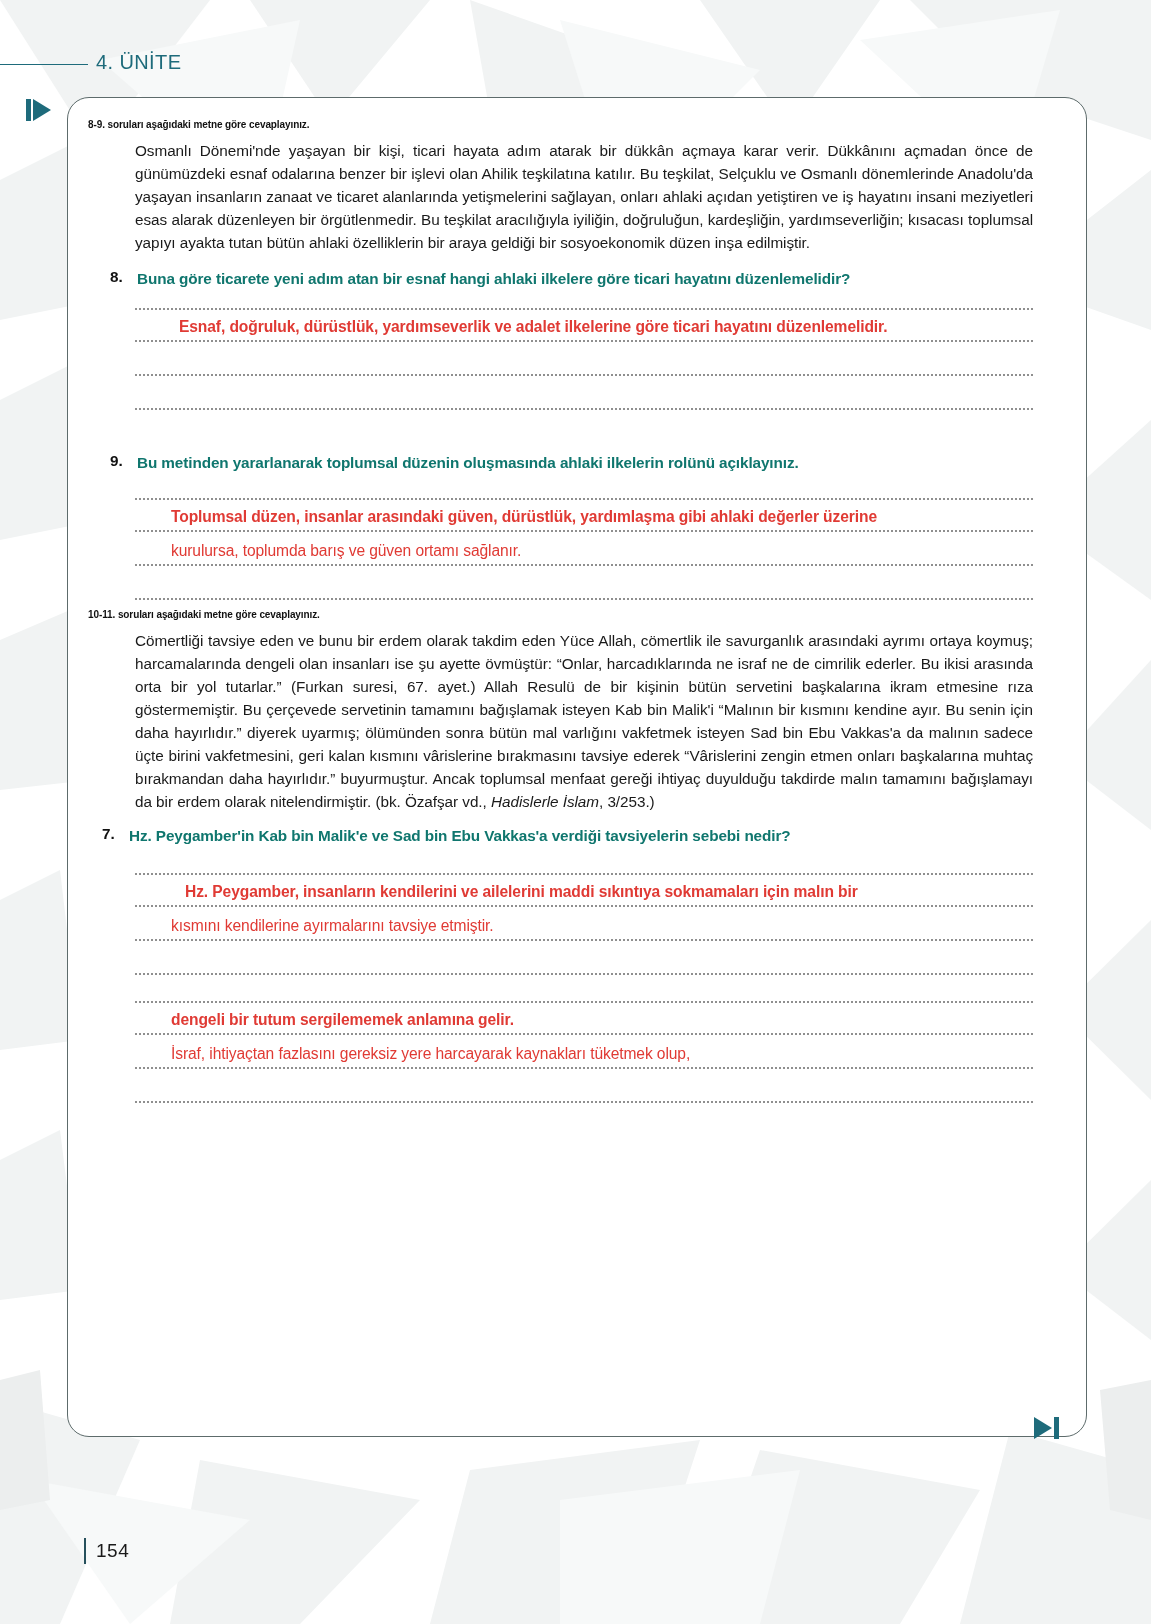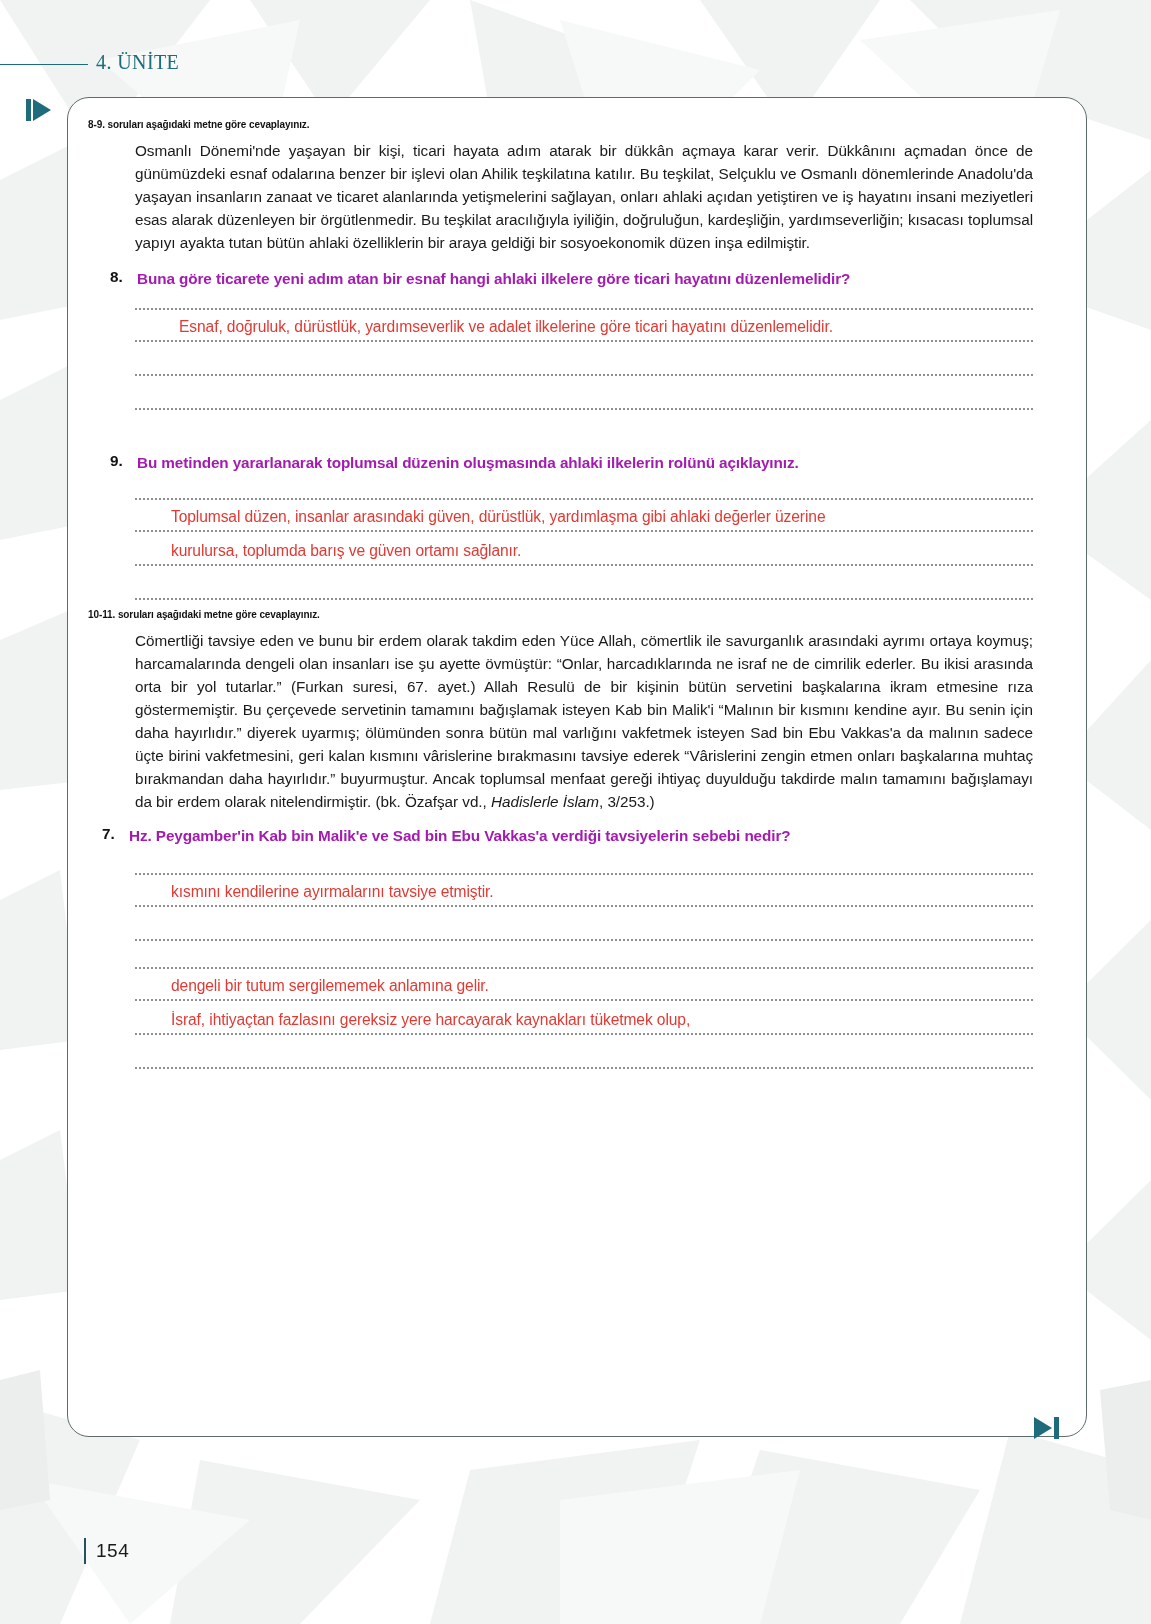--- a/index.html
+++ b/index.html
@@ -39,21 +39,21 @@
     height: 0;
     border-top: 1.6px solid #1e6b7b;
     margin-top: 6px;
   }
   #unit-title {
     font-size: 20px;
     color: #1e6b7b;
     letter-spacing: 0.4px;
     margin-left: 8px;
     margin-top: 2px;
-    font-family: Liberation Serif, serif;
+    font-family: Liberation Sans, sans-serif;
   }
 
   
   #prev-nav {
     position: absolute;
     left: 26px;
     top: 97px;
     z-index: 4;
     display: flex;
     align-items: center;
@@ -146,38 +146,39 @@
   .question .qnum {
     font-size: 15.3px;
     font-weight: bold;
     color: #111111;
     min-width: 27px;
     flex: 0 0 auto;
   }
   .question .qtext {
     font-size: 15.3px;
     font-weight: bold;
-    color: #a21caf;
+    color: #0f766e;
     letter-spacing: -0.1px;
     line-height: 22px;
   }
 
   
   .answer-block {
     margin: 18px 0 0 47px;
     padding-right: 15px;
   }
   .answer-line {
     position: relative;
     height: 34px;
     border-bottom: 2px dotted #8f8f8f;
     box-sizing: border-box;
   }
   .answer-line:first-child {
     border-top: 2px dotted #8f8f8f;
+    font-weight: bold;
   }
   .answer-line .ink {
     position: absolute;
     left: 0;
     bottom: 3px;
     width: 100%;
     font-size: 15.6px;
     color: #e03a34;
     line-height: 20px;
     white-space: nowrap;
@@ -300,20 +301,23 @@
     <div class="section-heading" style="">10-11. soruları aşağıdaki metne göre cevaplayınız.</div>
 
     <p class="passage"><span>Cömertliği tavsiye eden ve bunu bir erdem olarak takdim eden Yüce Allah, cömertlik ile savurganlık arasındaki ayrımı ortaya koymuş; harcamalarında dengeli olan insanları ise şu ayette övmüştür: “Onlar, harcadıklarında ne israf ne de cimrilik ederler. Bu ikisi arasında orta bir yol tutarlar.” (Furkan suresi, 67. ayet.) Allah Resulü de bir kişinin bütün servetini başkalarına ikram etmesine rıza göstermemiştir. Bu çerçevede servetinin tamamını bağışlamak isteyen Kab bin Malik'i “Malının bir kısmını kendine ayır. Bu senin için daha hayırlıdır.” diyerek uyarmış; ölümünden sonra bütün mal varlığını vakfetmek isteyen Sad bin Ebu Vakkas'a da malının sadece üçte birini vakfetmesini, geri kalan kısmını vârislerine bırakmasını tavsiye ederek “Vârislerini zengin etmen onları başkalarına muhtaç bırakmandan daha hayırlıdır.” buyurmuştur. Ancak toplumsal menfaat gereği ihtiyaç duyulduğu takdirde malın tamamını bağışlamayı da bir erdem olarak nitelendirmiştir. (bk. Özafşar vd., </span><i>Hadislerle İslam</i><span>, 3/253.)</span></p>
 
     <div class="question" style="margin-top:12px;margin-left:14px;">
       <span class="qnum">7.</span>
       <span class="qtext">Hz. Peygamber'in  Kab bin Malik'e ve Sad bin Ebu Vakkas'a verdiği tavsiyelerin sebebi nedir?</span>
     </div>
     <div class="answer-block" style="margin-top:26px;">
       <div class="answer-line">
+        <span class="ink indent-3">Hz. Peygamber, insanların kendilerini ve ailelerini maddi sıkıntıya sokmamaları için malın bir</span>
+      </div>
+      <div class="answer-line">
         <span class="ink indent-2">kısmını kendilerine ayırmalarını tavsiye etmiştir.</span>
       </div>
       <div class="answer-line">
         <span class="ink indent-2"></span>
       </div>
     </div>
 
     <div class="answer-block" style="margin-top:26px;">
       <div class="answer-line">
         <span class="ink indent-2">dengeli bir tutum sergilememek anlamına gelir.</span>

